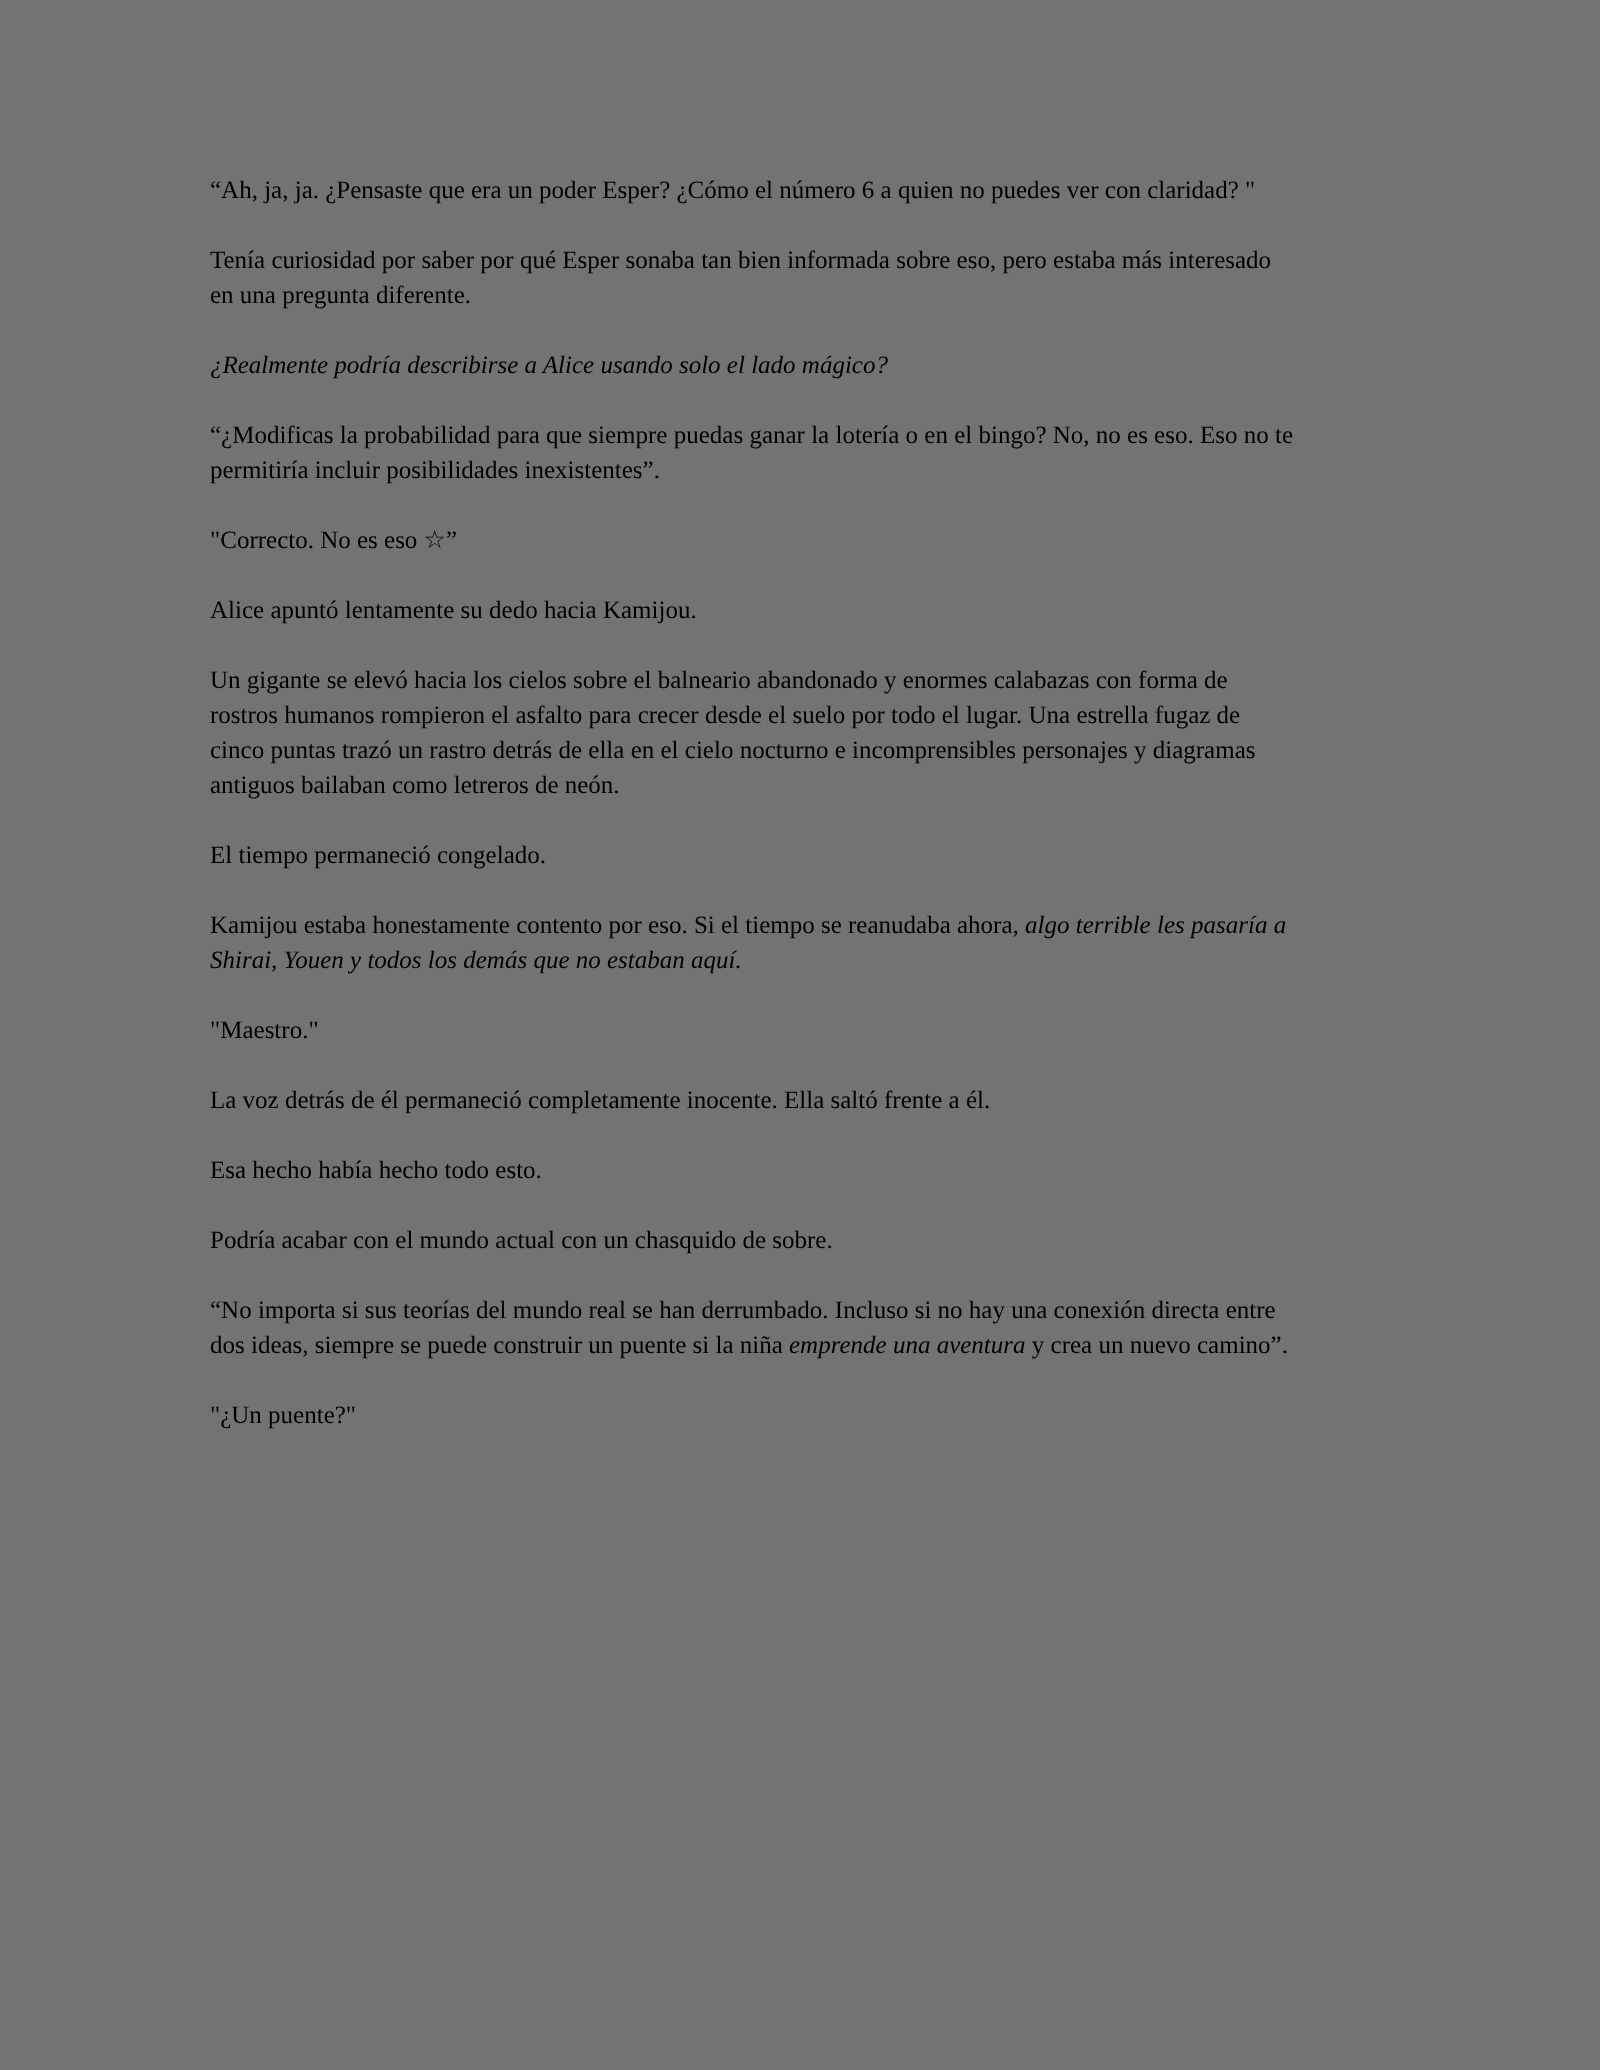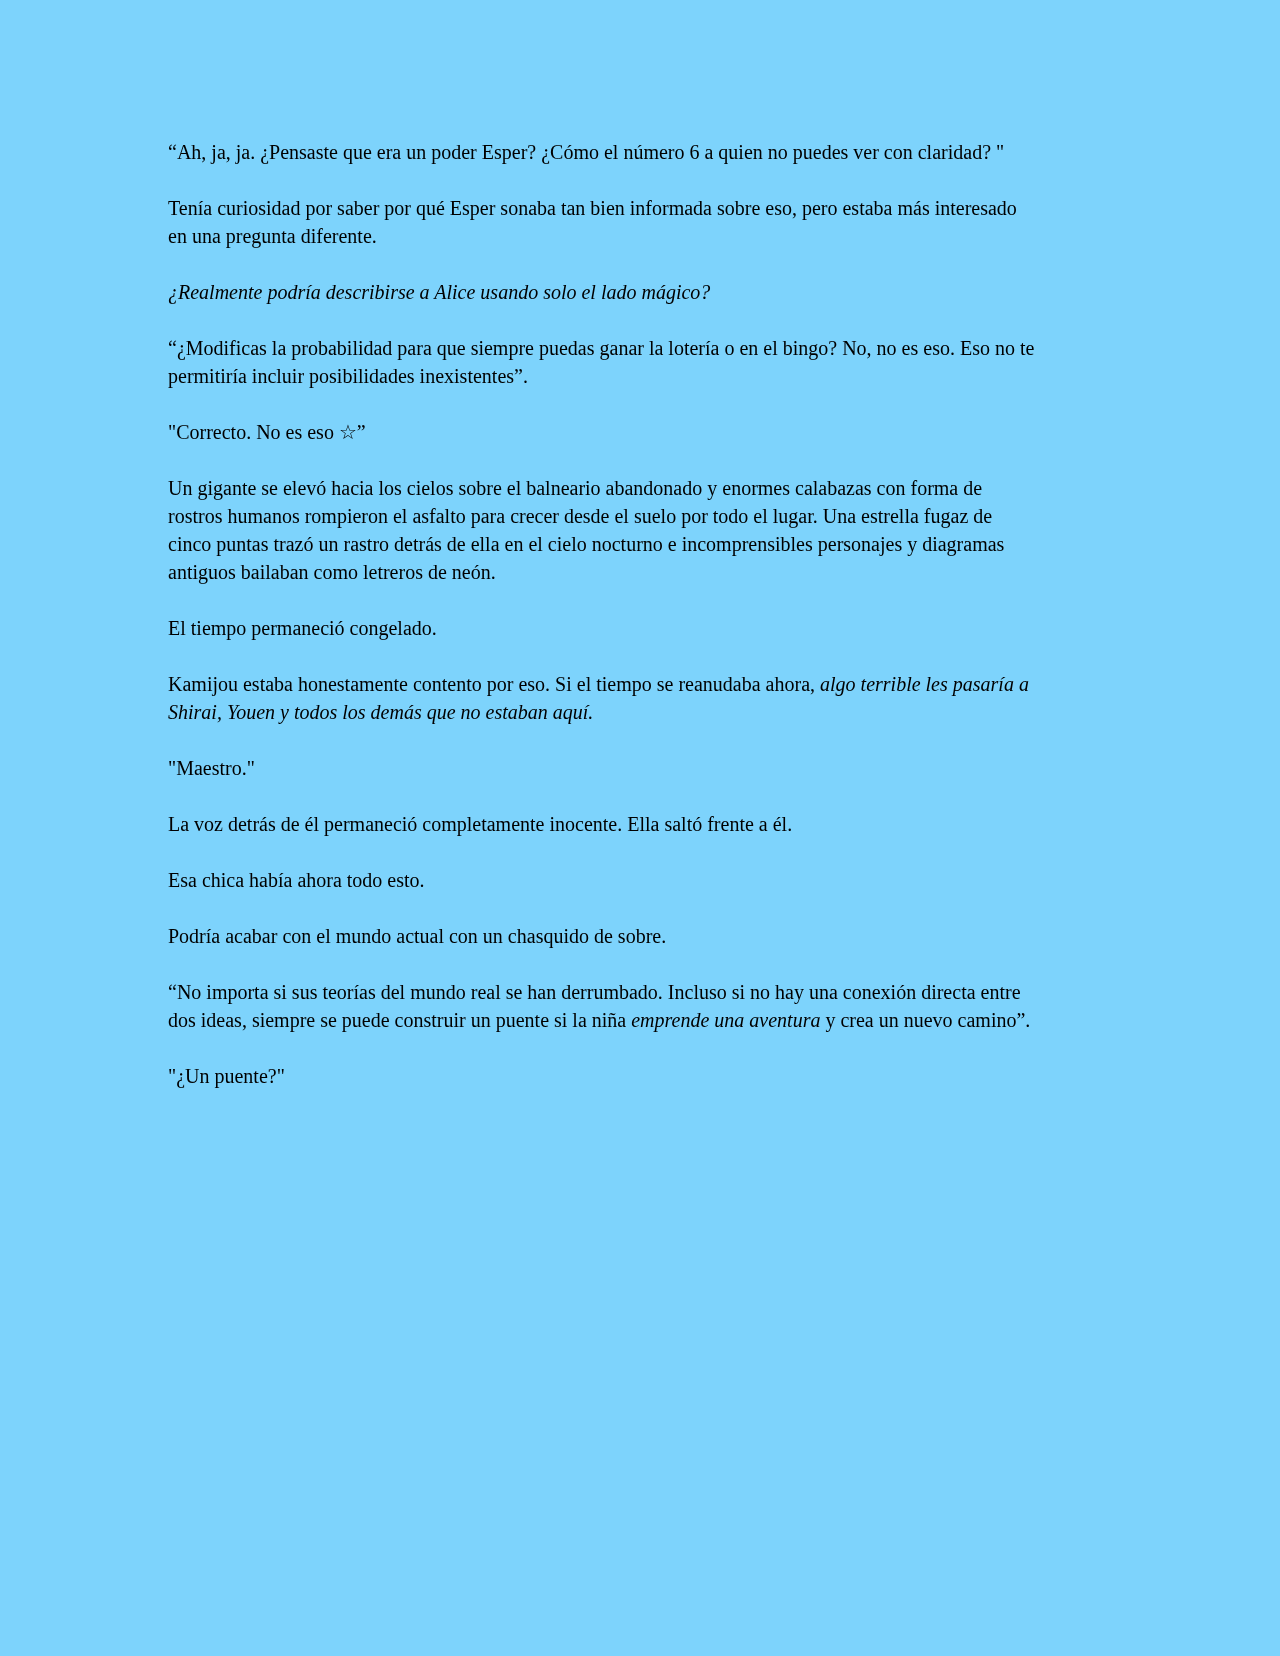--- a/index.html
+++ b/index.html
@@ -5,21 +5,21 @@
   html, body {
     margin: 0;
     padding: 0;
     background: #ffffff;
   }
   .page {
     position: relative;
     width: 1280px;
     height: 1656px;
     box-sizing: border-box;
-    background: #7dd3fc;
+    background: #737373;
     padding: 138px 245px 0 168px;
     font-family: "Liberation Serif", serif;
     font-size: 20px;
     line-height: 28px;
     color: #000000;
     overflow: hidden;
   }
   .page p {
     margin: 0 0 28px 0;
   }
@@ -30,23 +30,24 @@
 </head>
 <body>
 
 <div class="page">
   <div>
       <p><span>“Ah, ja, ja. ¿Pensaste que era un poder Esper? ¿Cómo el número 6 a quien no puedes ver con claridad? "</span></p>
       <p><span>Tenía curiosidad por saber por qué Esper sonaba tan bien informada sobre eso, pero estaba más interesado en una pregunta diferente.</span></p>
       <p><span class="italic">¿Realmente podría describirse a Alice usando solo el lado mágico?</span></p>
       <p><span>“¿Modificas la probabilidad para que siempre puedas ganar la lotería o en el bingo? No, no es eso. Eso no te permitiría incluir posibilidades inexistentes”.</span></p>
       <p><span>"Correcto. No es eso ☆”</span></p>
+      <p><span>Alice apuntó lentamente su dedo hacia Kamijou.</span></p>
       <p><span>Un gigante se elevó hacia los cielos sobre el balneario abandonado y enormes calabazas con forma de rostros humanos rompieron el asfalto para crecer desde el suelo por todo el lugar. Una estrella fugaz de cinco puntas trazó un rastro detrás de ella en el cielo nocturno e incomprensibles personajes y diagramas antiguos bailaban como letreros de neón.</span></p>
       <p><span>El tiempo permaneció congelado.</span></p>
       <p><span>Kamijou estaba honestamente contento por eso. Si el tiempo se reanudaba ahora, </span><span class="italic">algo terrible les pasaría a Shirai, Youen y todos los demás que no estaban aquí.</span></p>
       <p><span>"Maestro."</span></p>
       <p><span>La voz detrás de él permaneció completamente inocente. Ella saltó frente a él.</span></p>
-      <p><span>Esa chica había ahora todo esto.</span></p>
+      <p><span>Esa hecho había hecho todo esto.</span></p>
       <p><span>Podría acabar con el mundo actual con un chasquido de sobre.</span></p>
       <p><span>“No importa si sus teorías del mundo real se han derrumbado. Incluso si no hay una conexión directa entre dos ideas, siempre se puede construir un puente si la niña </span><span class="italic">emprende una aventura</span><span> y crea un nuevo camino”.</span></p>
       <p><span>"¿Un puente?"</span></p>
     </div>
 </div>
 
 </body></html>

